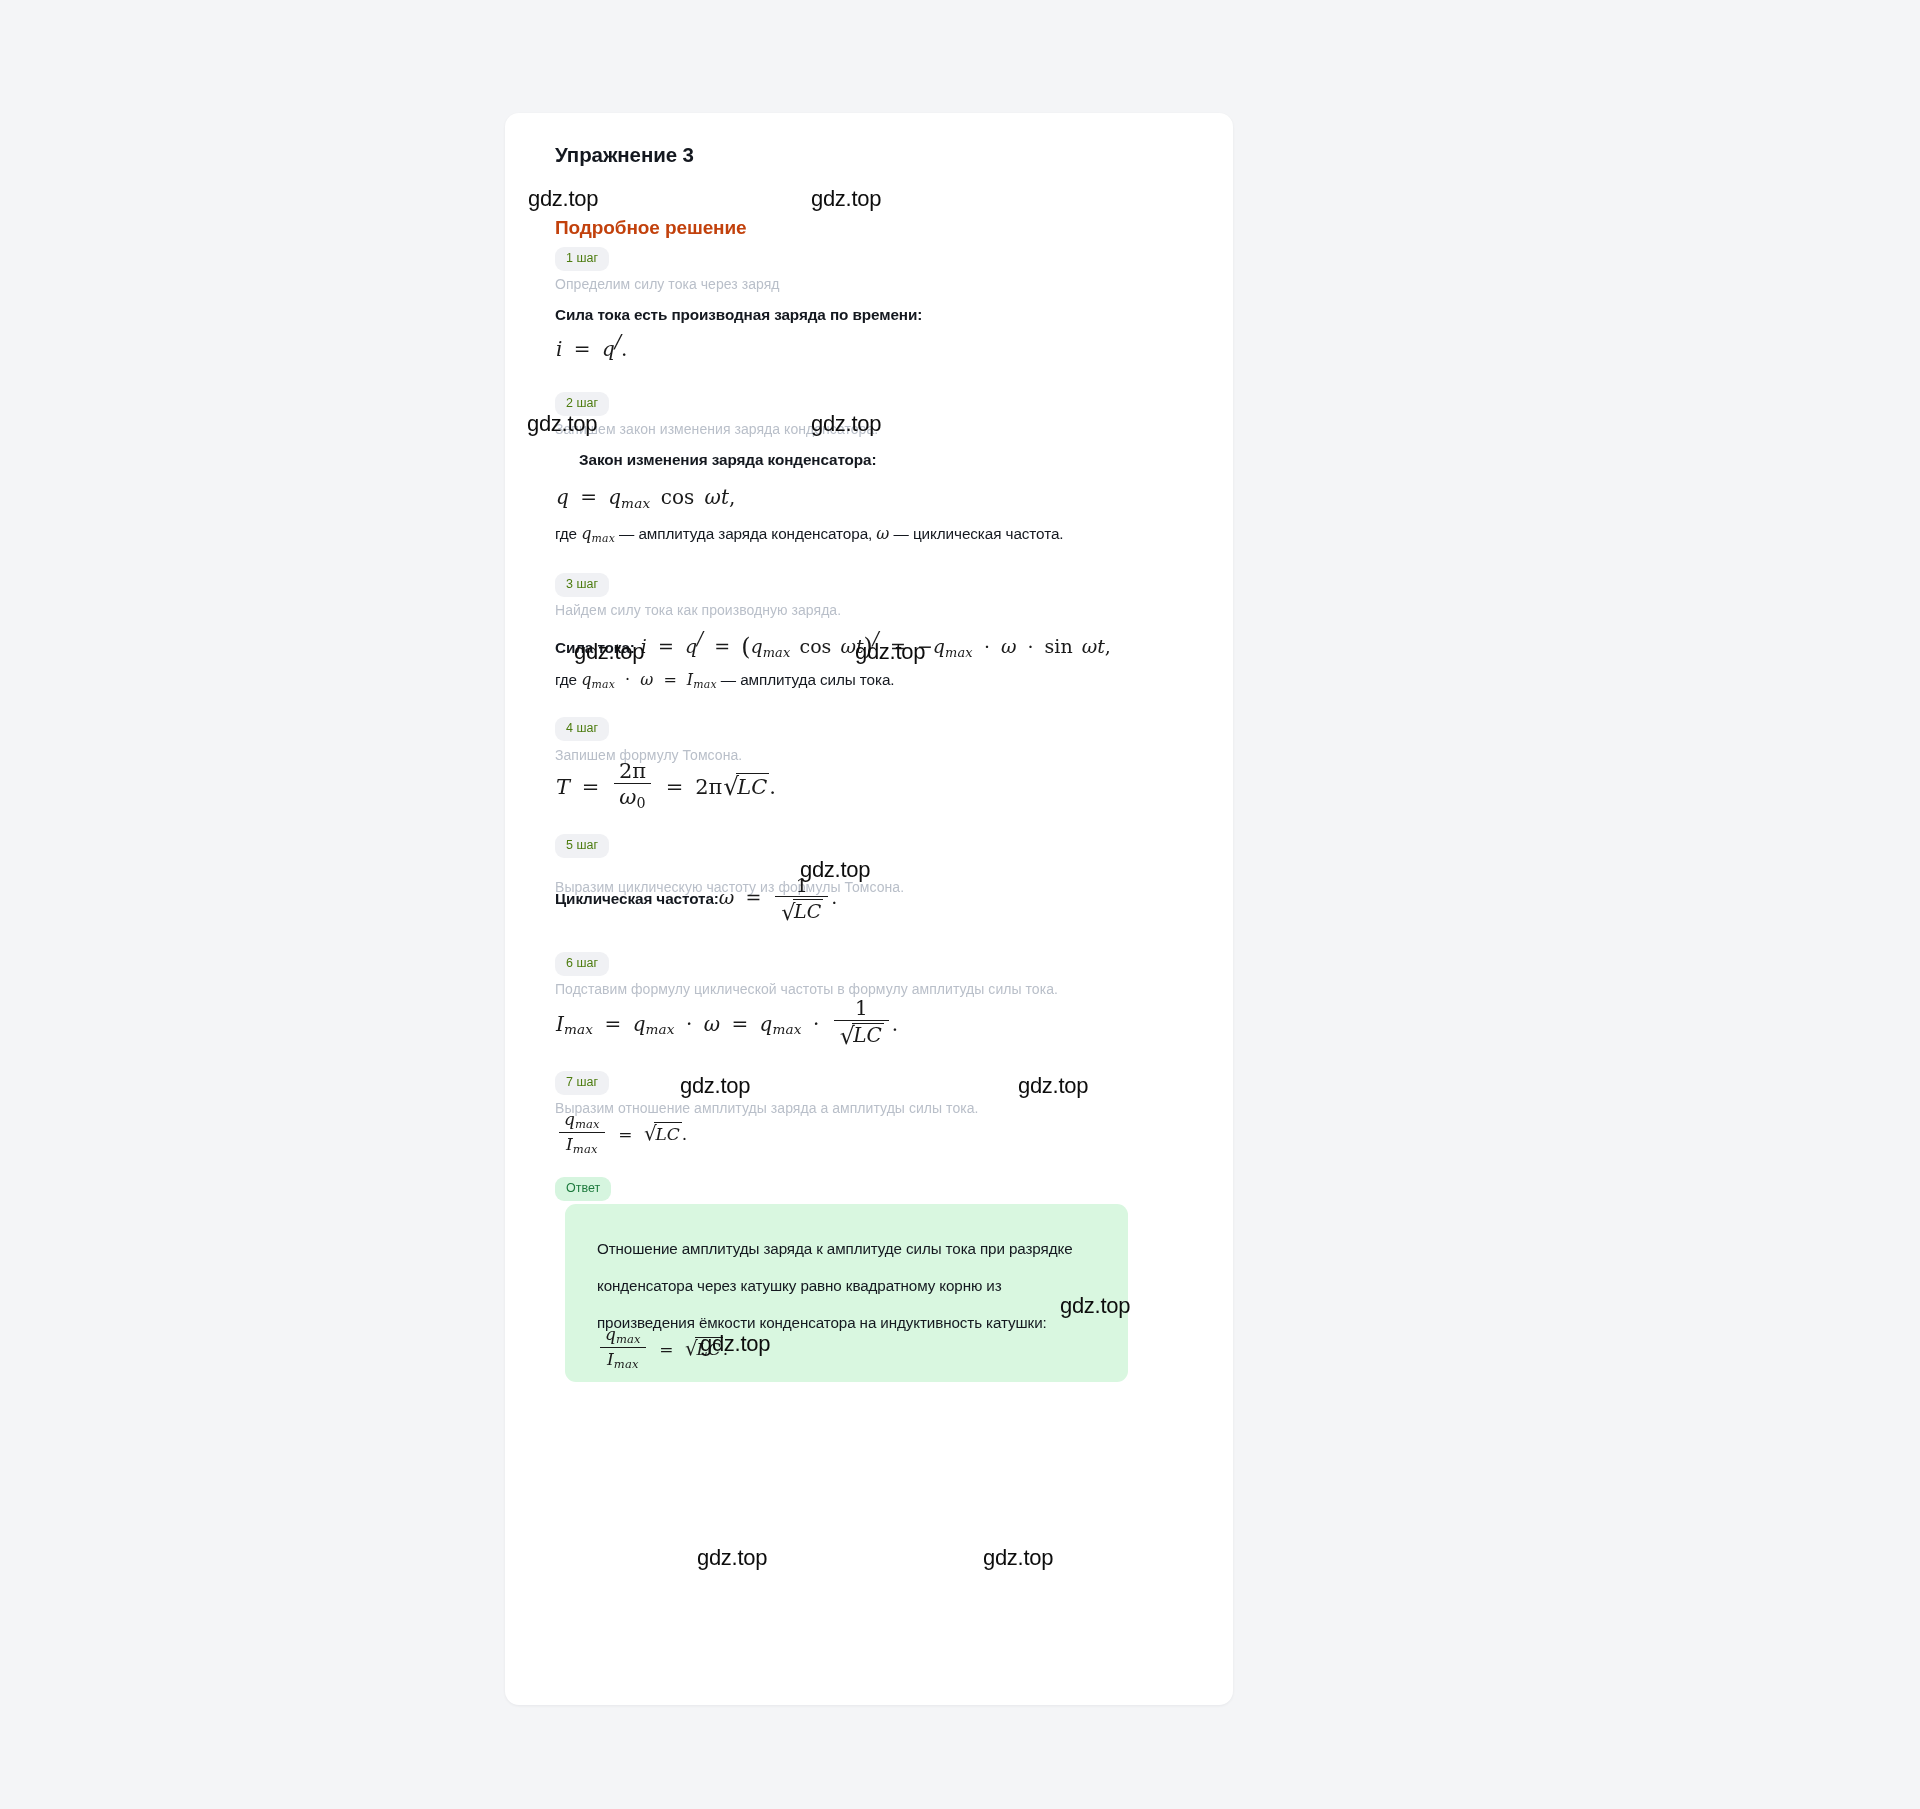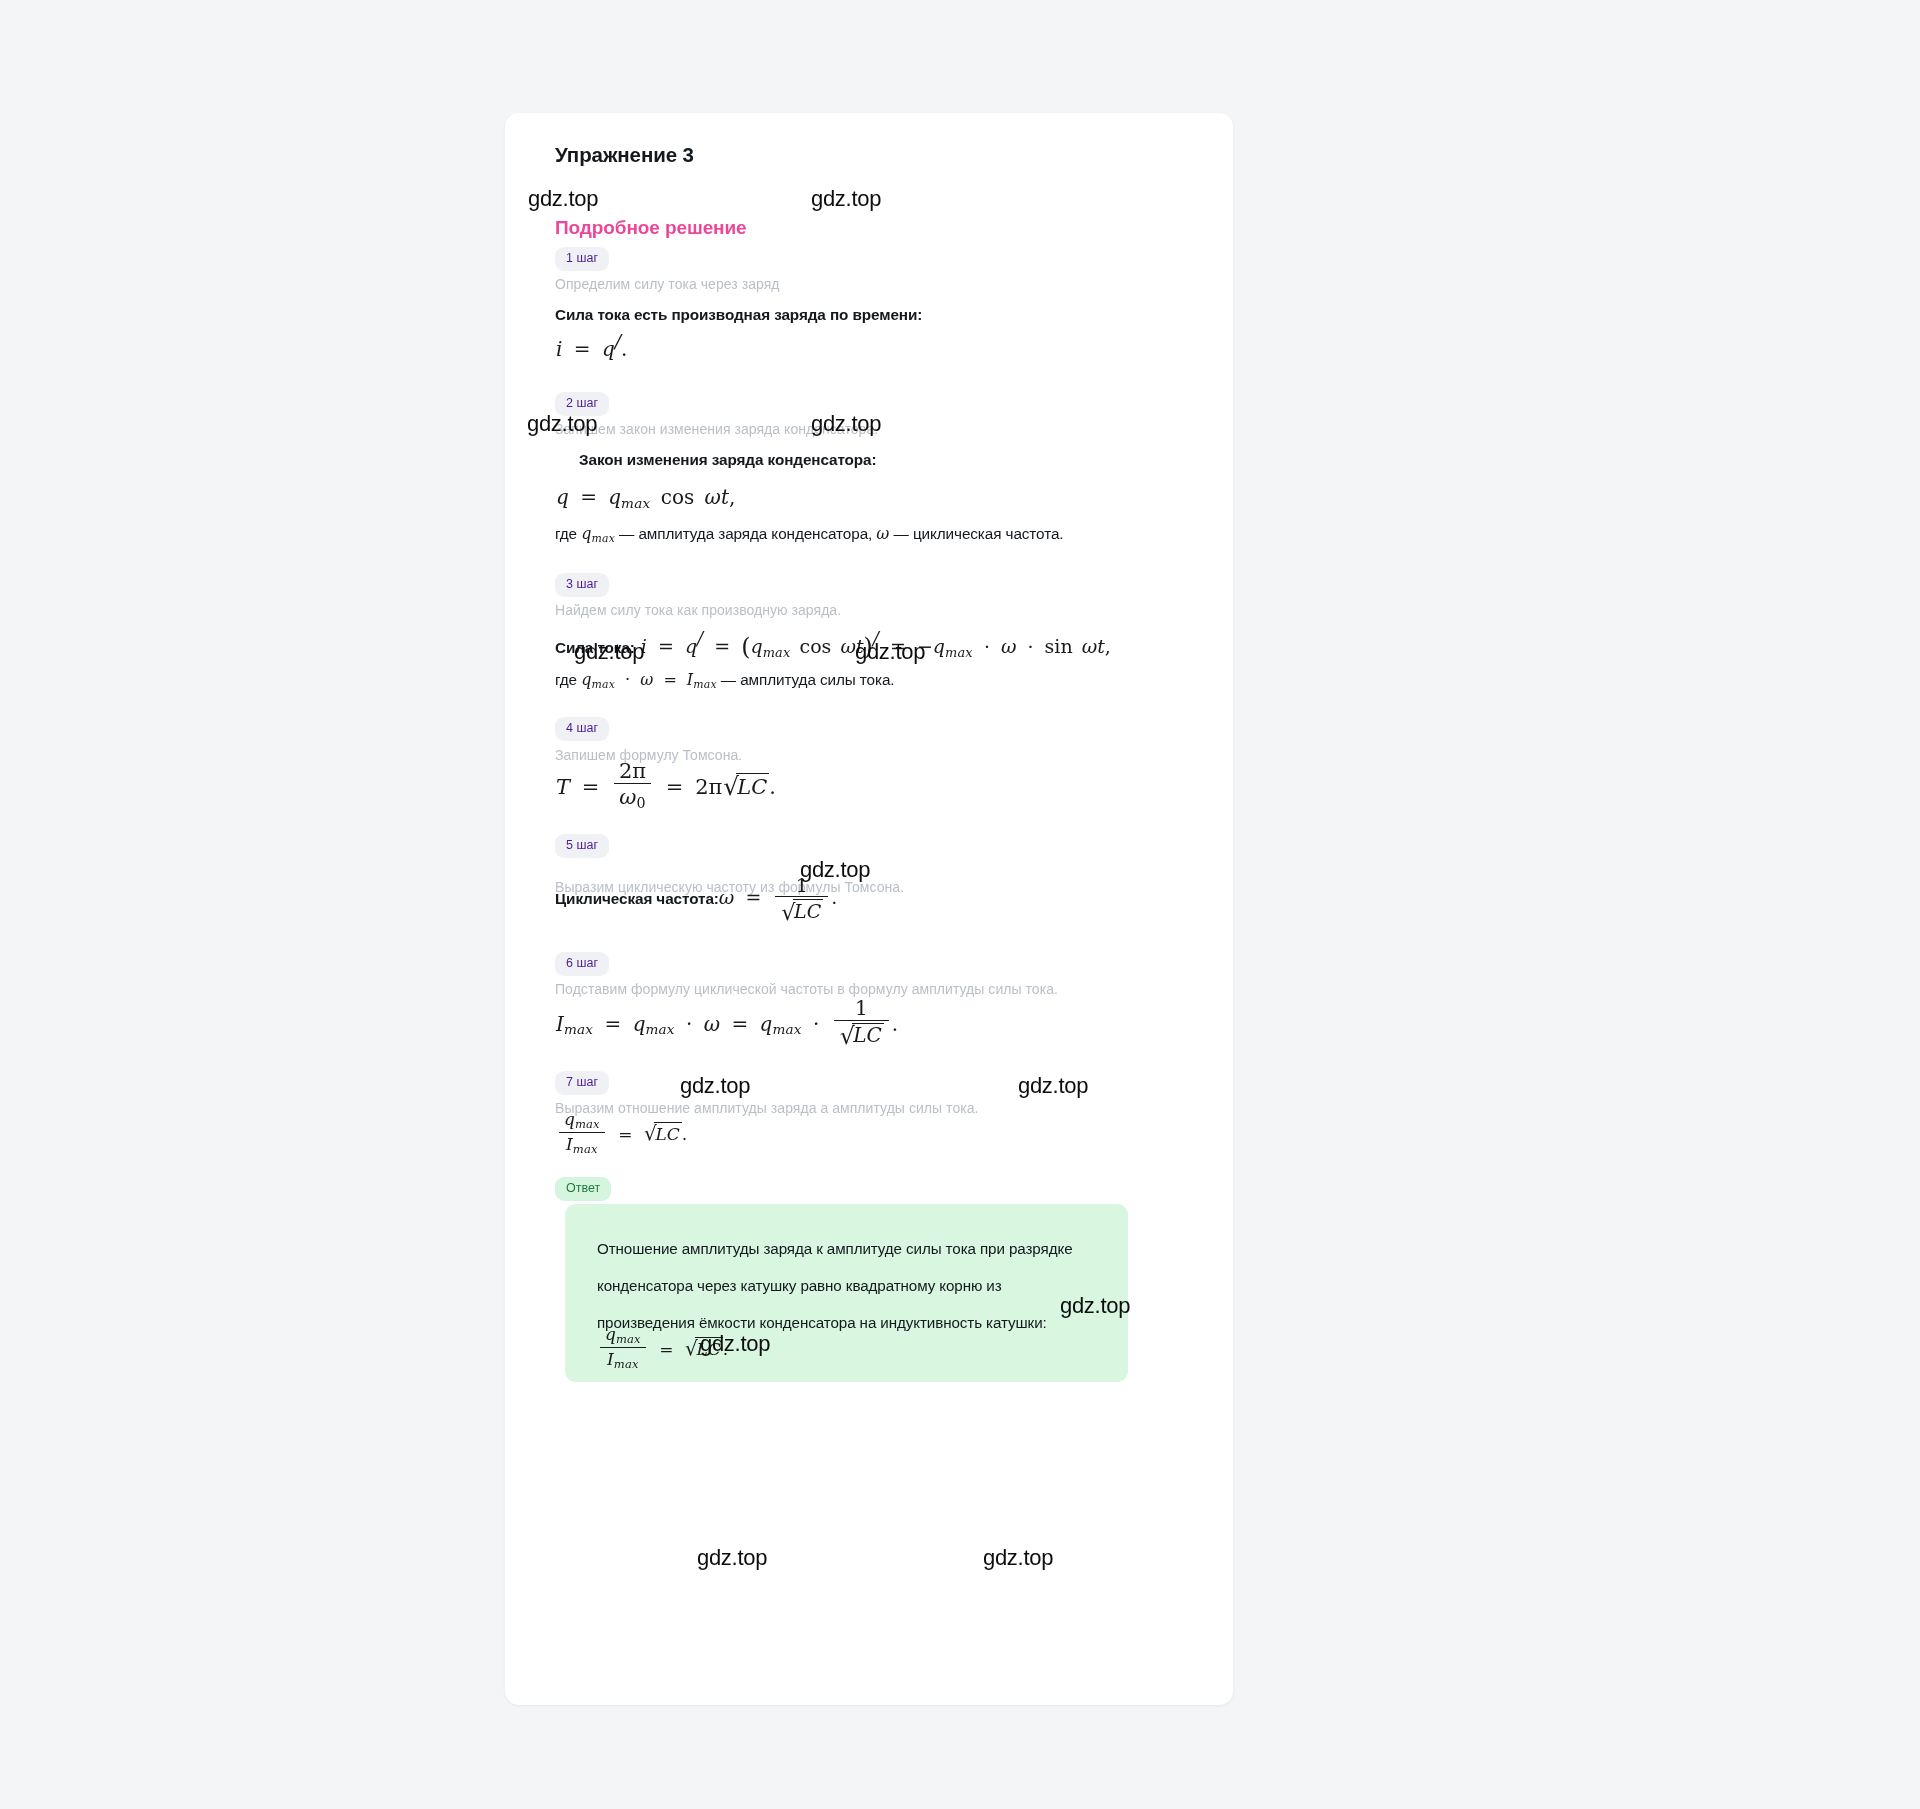--- a/index.html
+++ b/index.html
@@ -31,29 +31,29 @@
     font-weight: bold;
     color: #14181f;
     letter-spacing: -0.1px;
     margin: 0 0 0 22px;
     padding-top: 2px;
   }
 
   .solution-title {
     font-size: 19px;
     font-weight: bold;
-    color: #ec4899;
+    color: #c2410c;
     margin: 50px 0 0 22px;
     letter-spacing: -0.1px;
   }
 
   .step-badge {
     display: inline-block;
     background: #f0f1f4;
-    color: #4c1d95;
+    color: #4d7c0f;
     font-size: 12.5px;
     border-radius: 9px;
     padding: 5px 11px 6px 11px;
     line-height: 1;
   }
   .answer-badge {
     display: inline-block;
     background: #d6f5df;
     color: #1d7a3d;
     font-size: 12.5px;

